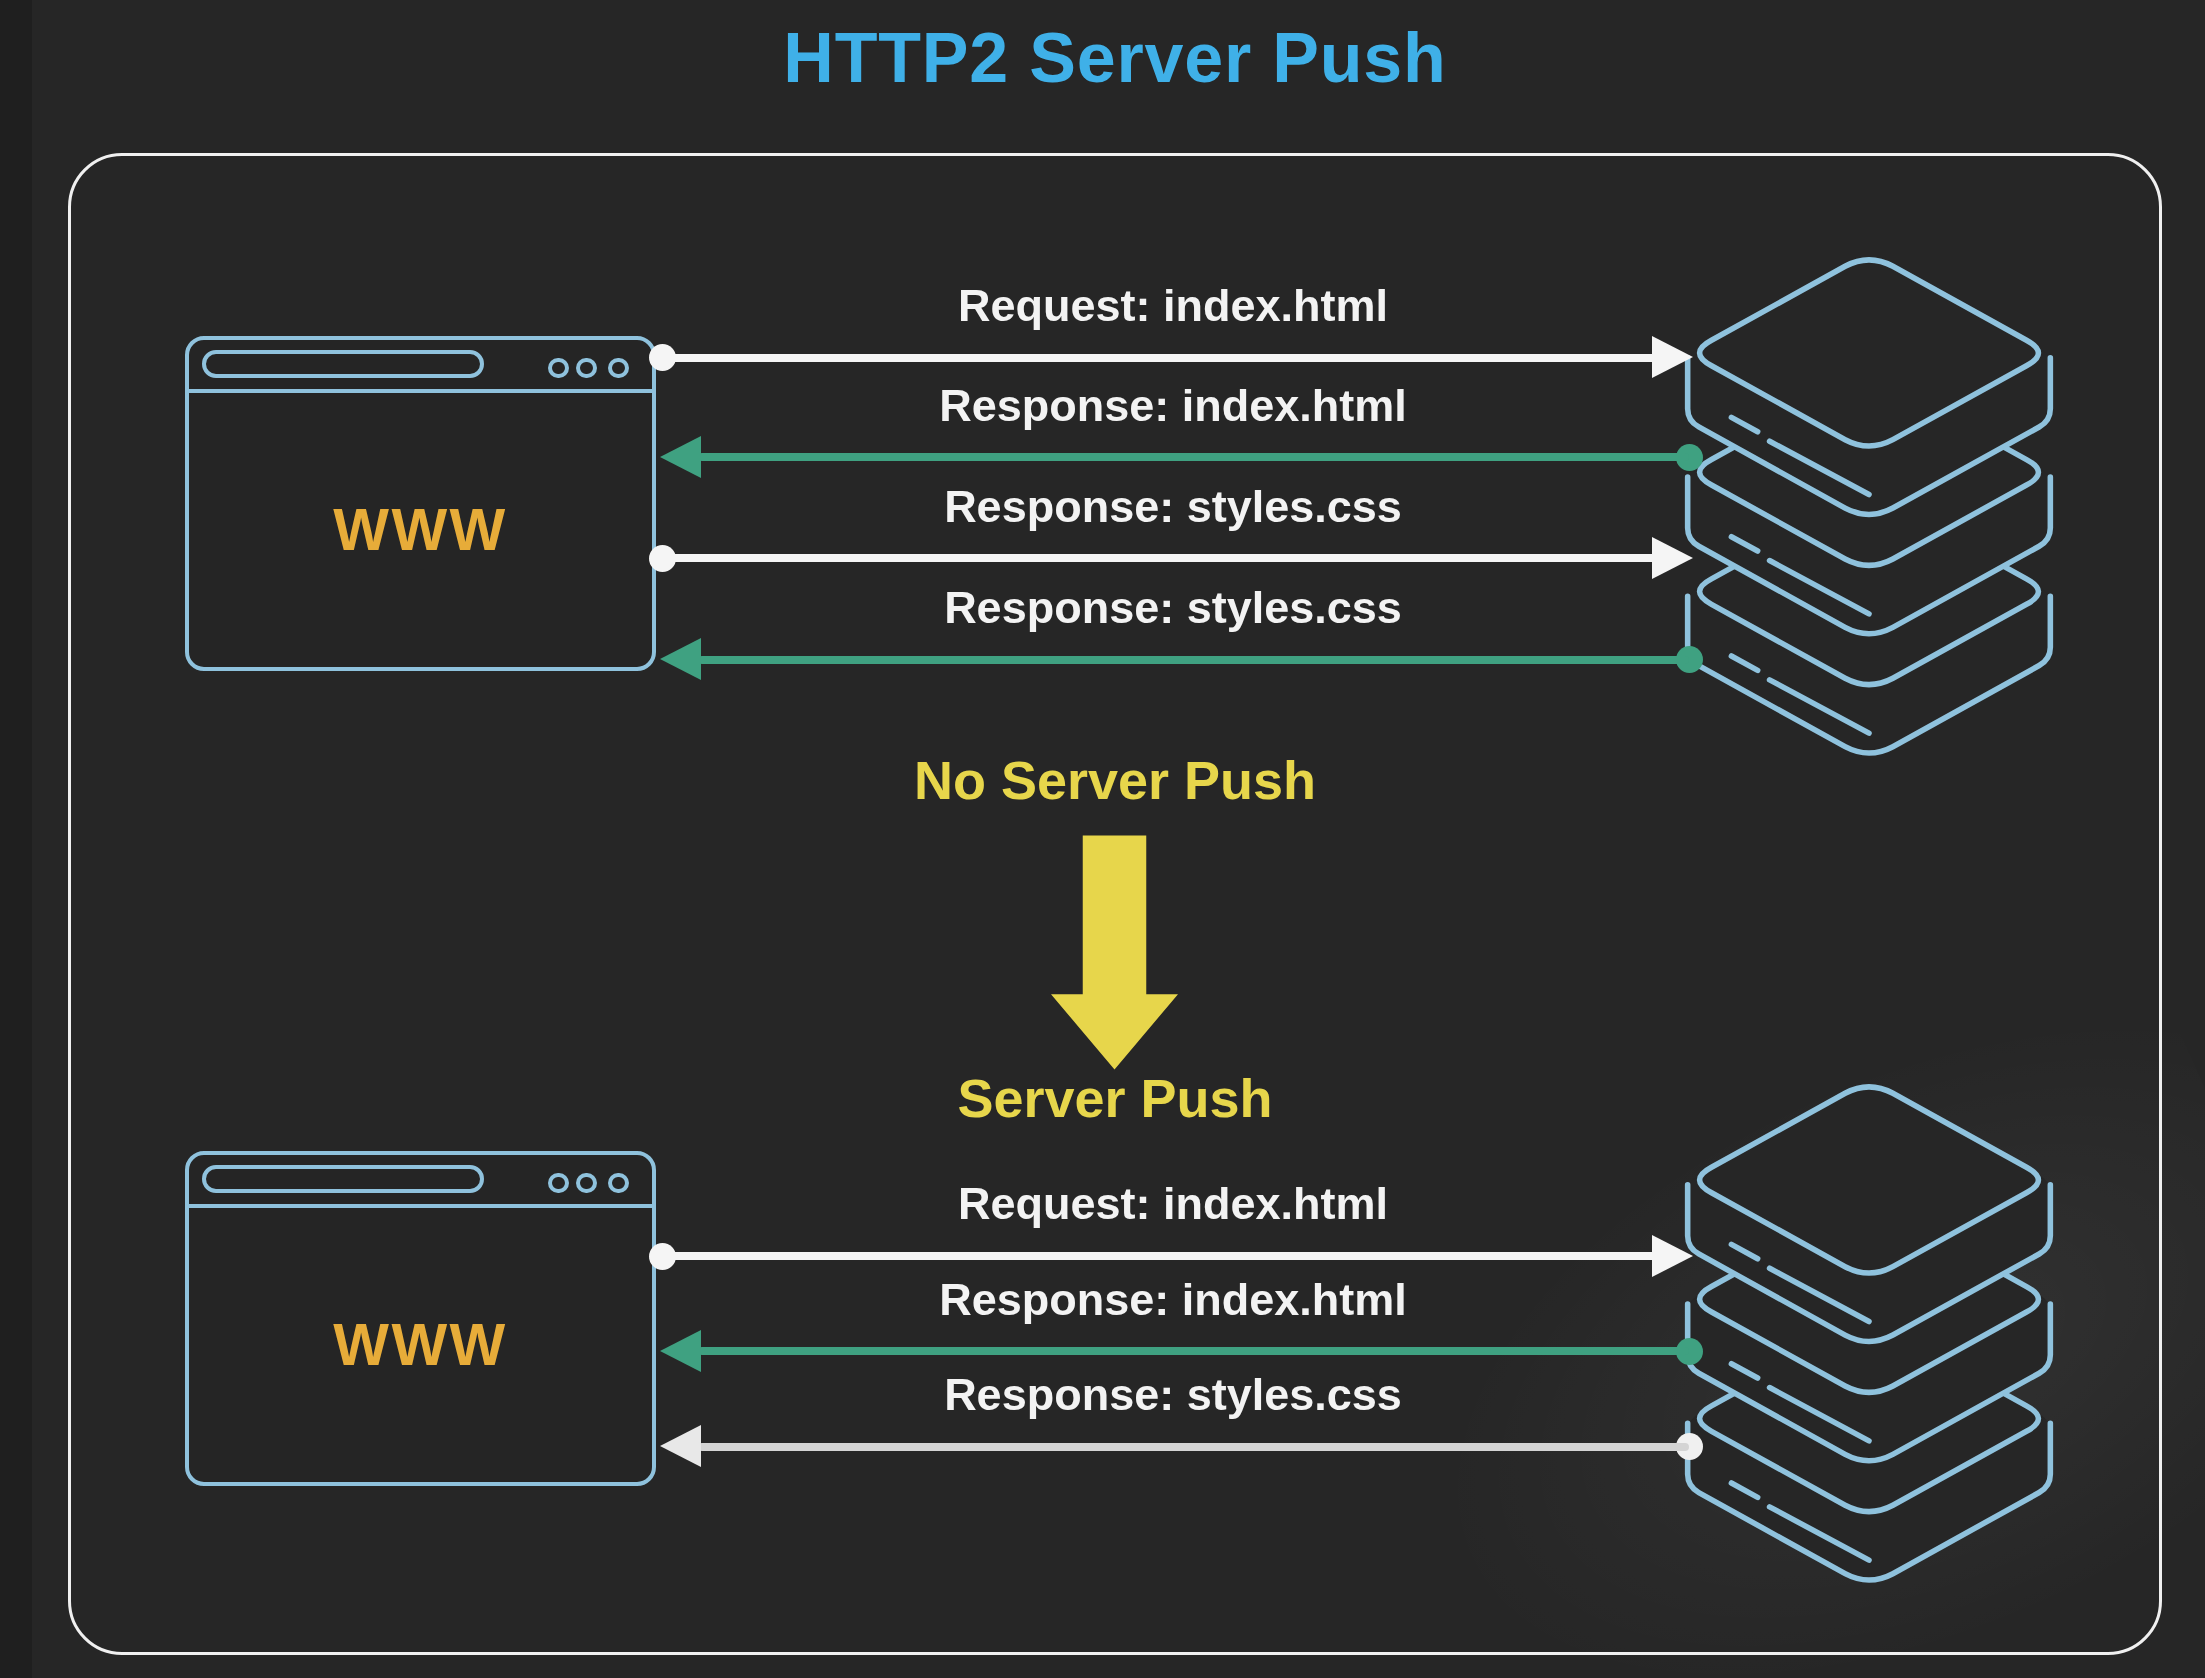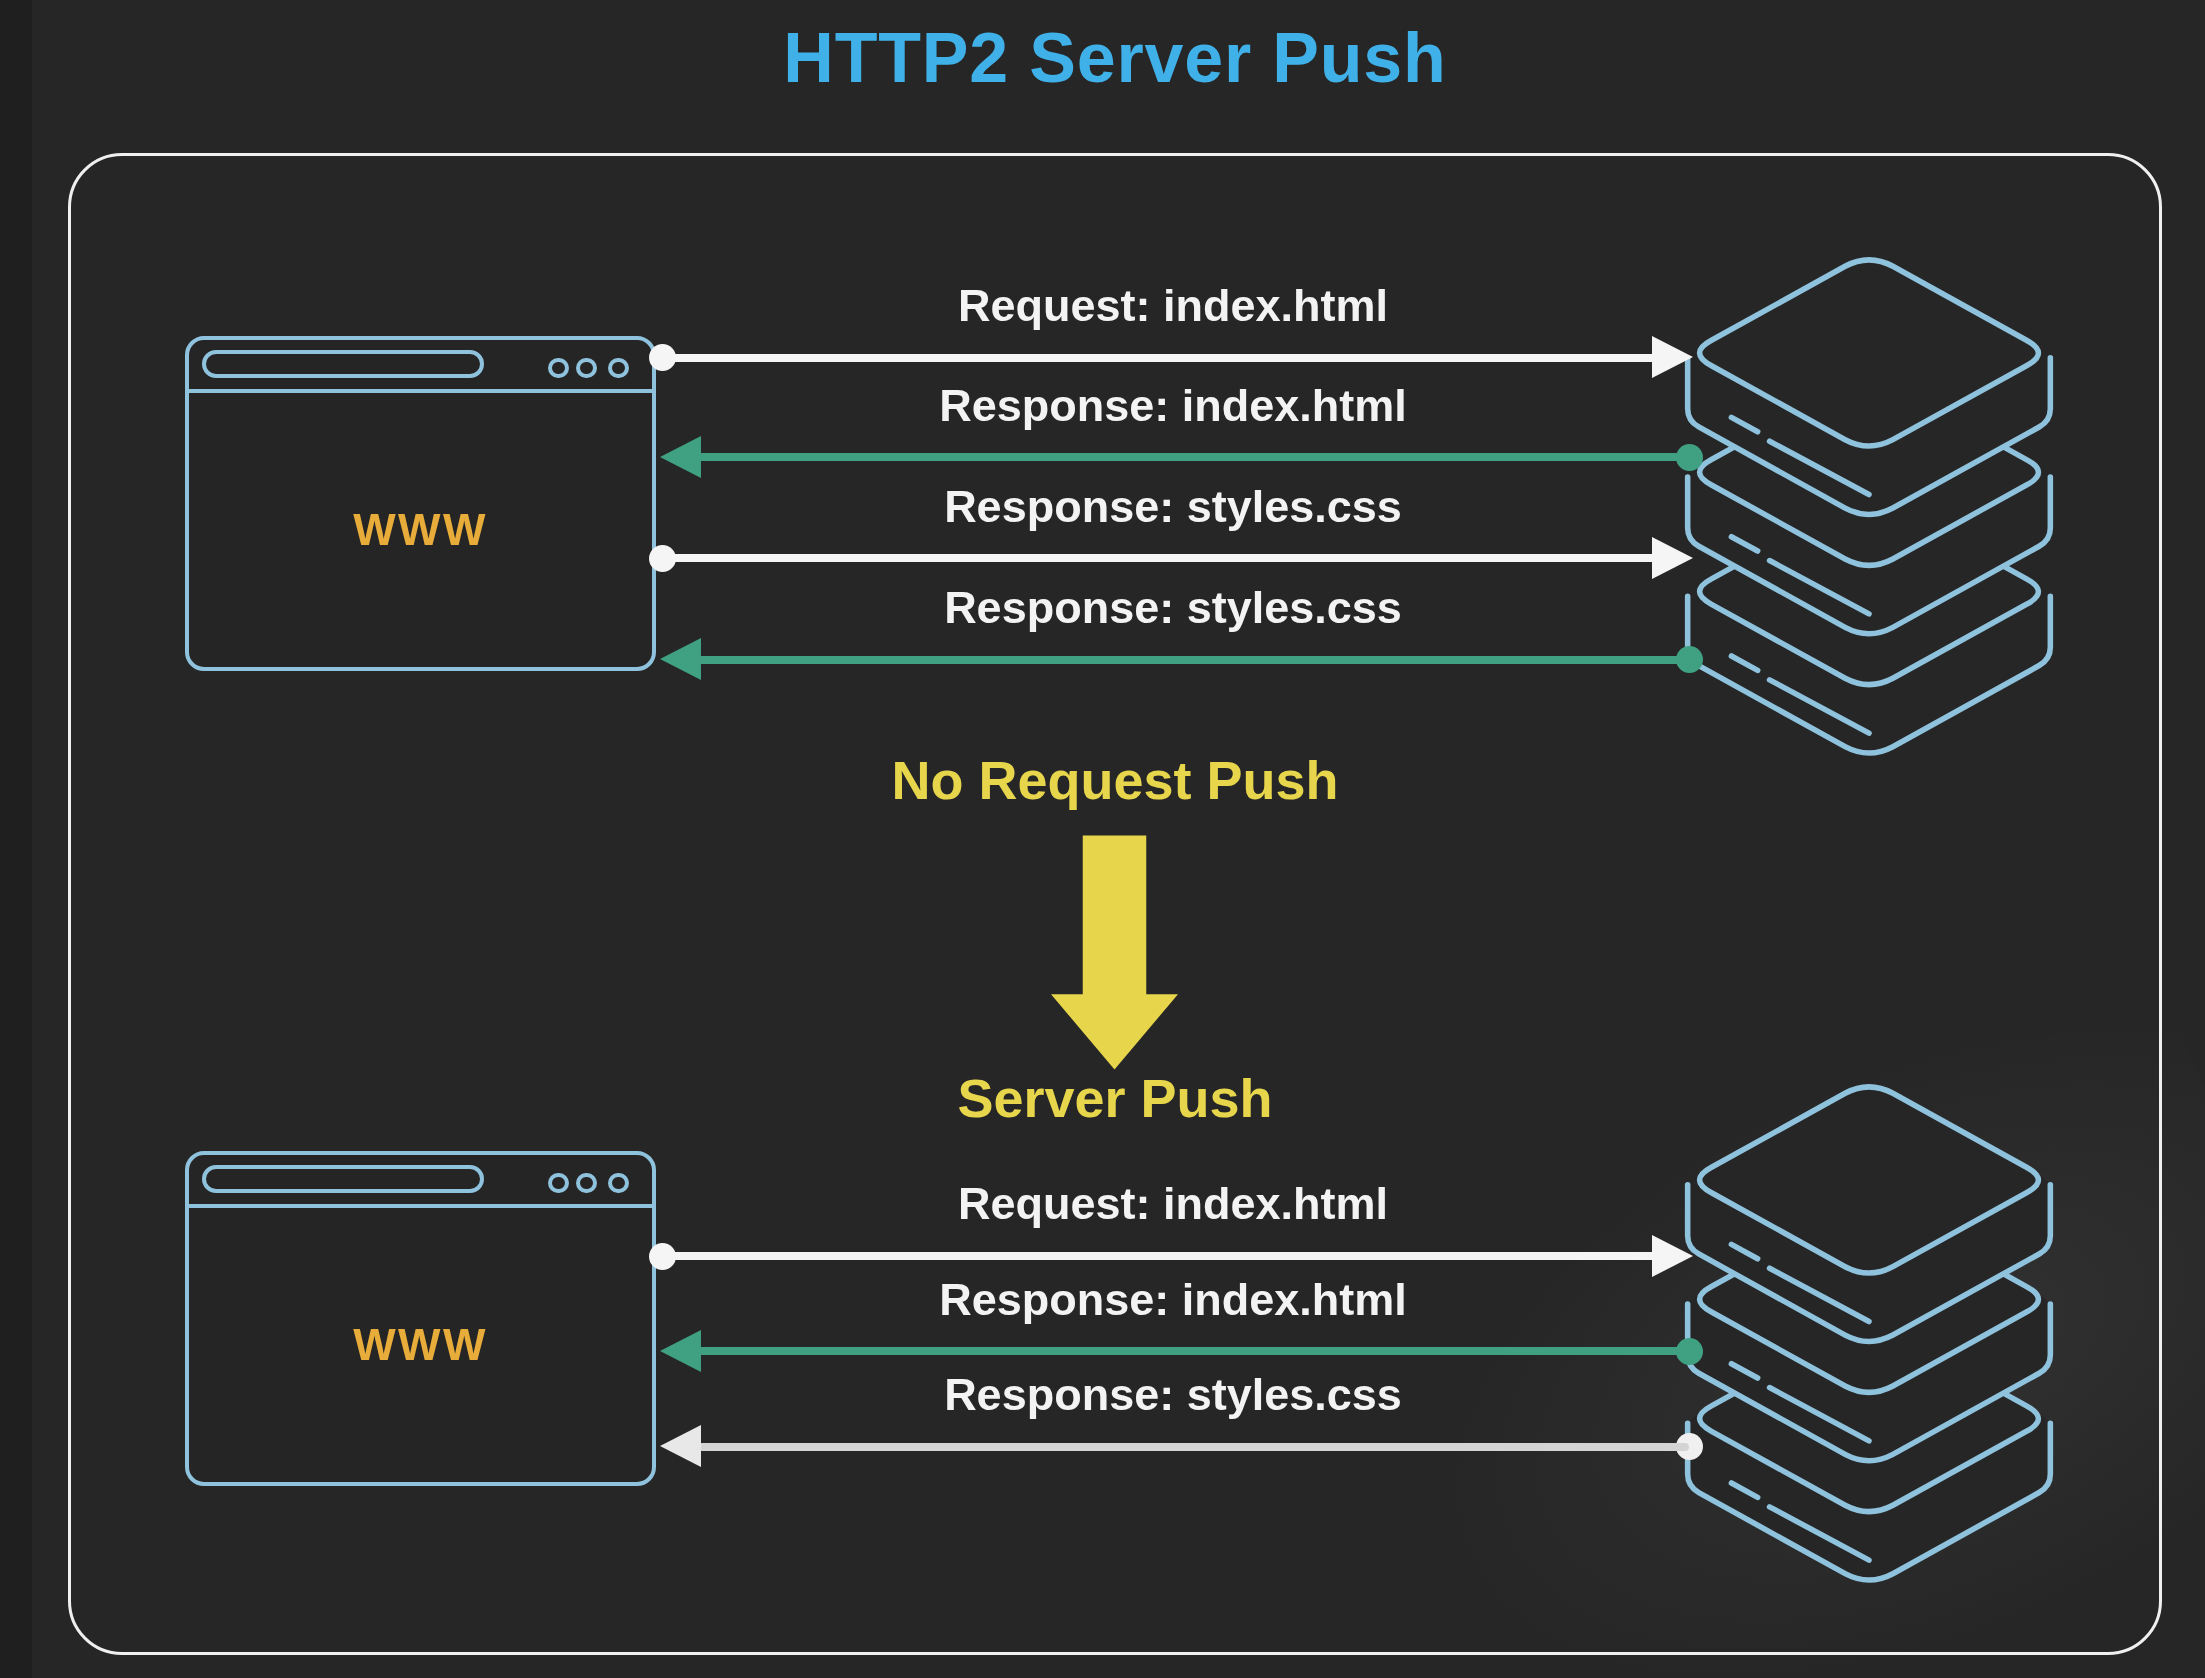--- a/index.html
+++ b/index.html
@@ -43,21 +43,21 @@
     border:4px solid #8fc2dd; border-radius:50%;
   }
   .browser .win-dot.d1 { left:359px; }
   .browser .win-dot.d2 { left:387px; }
   .browser .win-dot.d3 { left:419px; }
   .browser .body {
     position:absolute; left:0; right:0; top:53px; bottom:0;
     display:flex; align-items:center; justify-content:center;
   }
   .browser .www {
-    font-size:45px; font-weight:bold; color:#e7ac39; letter-spacing:2.4px;
+    font-size:59px; font-weight:bold; color:#e7ac39; letter-spacing:2.4px;
   }
 
   
   .msg-label {
     position:absolute; left:676px; width:930px; height:56px;
     text-align:center; font-size:45px; font-weight:bold; color:#f3f3f3;
     white-space:nowrap;
   }
   .a-line { position:absolute; height:8px; border-radius:4px; }
   .a-line.toserver { left:632px;  width:992px; }
@@ -167,21 +167,21 @@
 
   <div>
     <div class="msg-label" style="top:582px;">Response: styles.css</div>
     <div class="c-resp">
       <div class="a-dot atserver" style="top:646px;"></div>
       <div class="a-line tobrowser" style="top:656px;"></div>
       <div class="a-head left" style="top:638px;"></div>
     </div>
   </div>
 
-  <div class="divider-label" style="top:749px;">No Request Push</div>
+  <div class="divider-label" style="top:749px;">No Server Push</div>
 
   <svg class="big-arrow" width="127" height="235" viewBox="0 0 160 295">
     <polygon points="40,0 120,0 120,200 160,200 80,295 0,200 40,200" fill="#e7d64b"></polygon>
   </svg>
 
   <div class="divider-label" style="top:1067px;">Server Push</div>
 
   <div class="browser" style="left:153px; top:1151px;">
     <div class="titlebar">
       <div class="pill"></div>

